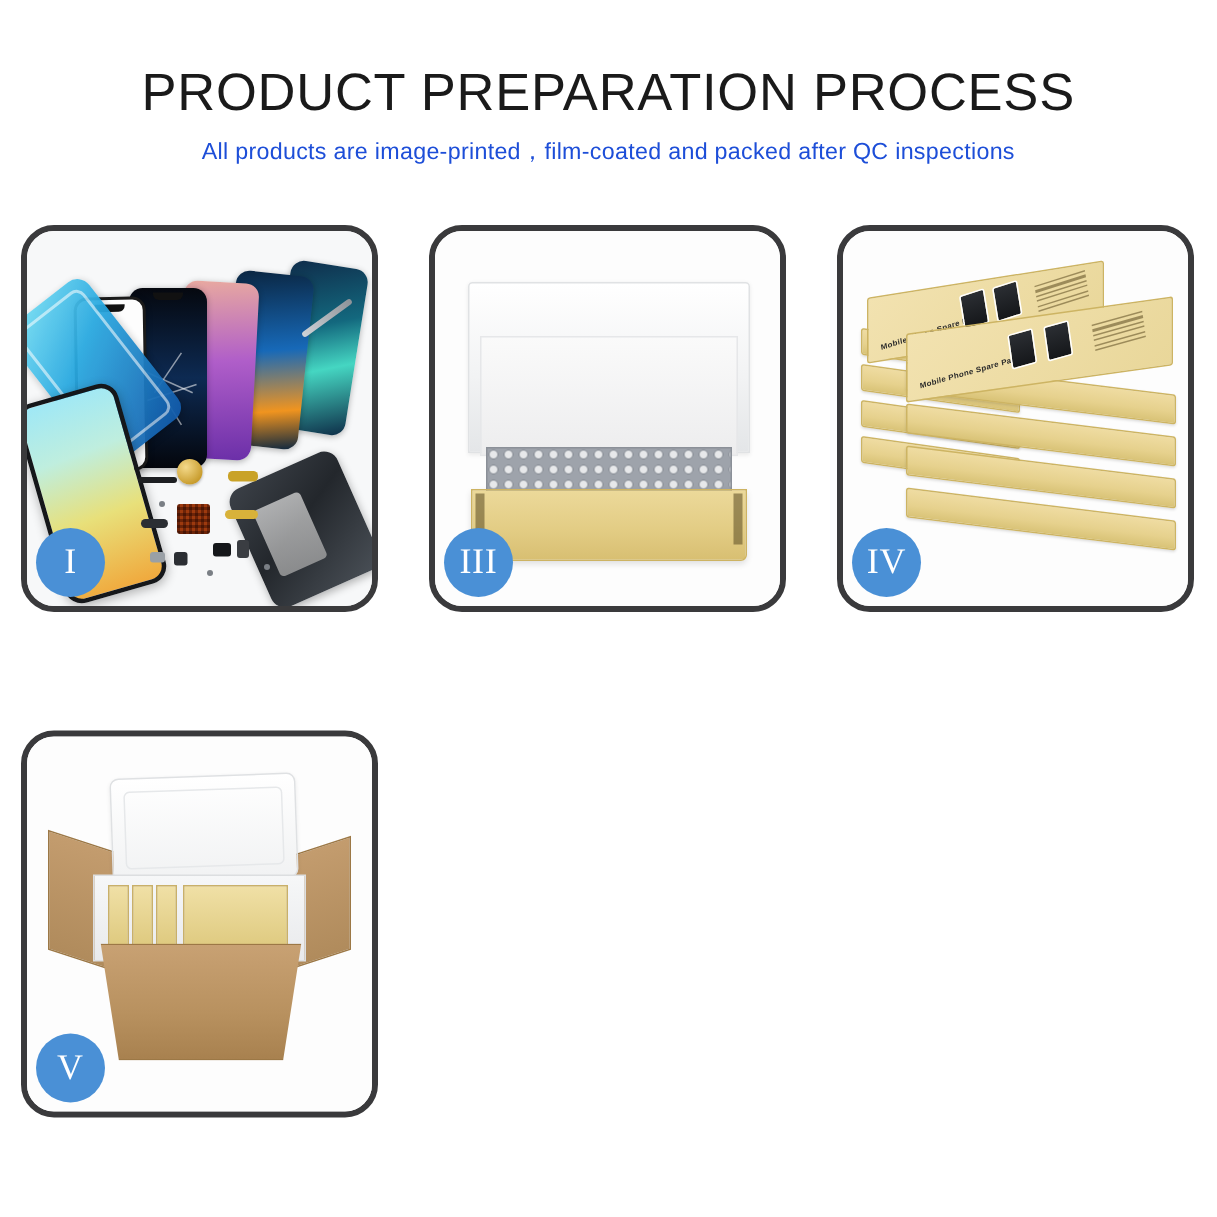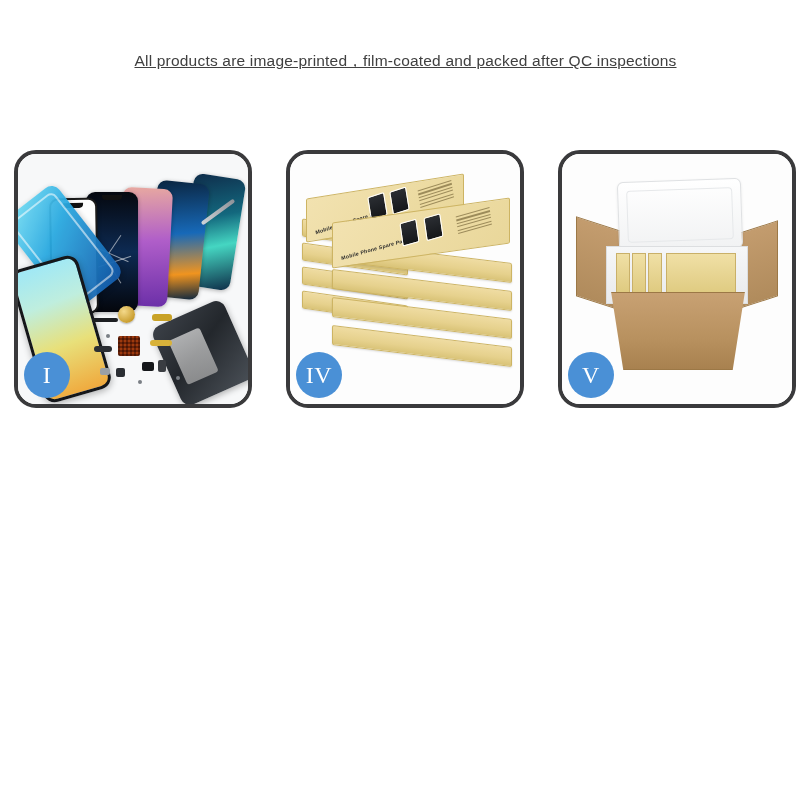--- a/index.html
+++ b/index.html
@@ -24,25 +24,24 @@
     font-size: 35px;
     font-weight: 400;
     letter-spacing: 0.5px;
     color: #1a1a1a;
     margin: 0;
     line-height: 1.15;
     font-family: "Liberation Sans", sans-serif;
   }
   .subtitle {
     font-size: 15.5px;
-    color: #404040;
+    color: #1d4ed8;
     margin: 9px 0 0 0;
     letter-spacing: 0.2px;
     font-weight: 400;
-    text-decoration: underline;
   }
 
   
   .grid {
     position: absolute;
     top: 150px;
     left: 14px;
     width: 783px;
     display: grid;
     grid-template-columns: repeat(3, 238px);
@@ -326,20 +325,21 @@
   }
   .c6-seam {
     position:absolute; left:38px; top:6px; width:150px; height:2px;
     background:rgba(120,92,58,0.45); transform:rotate(10deg);
   }
 </style>
 </head>
 <body>
 
 <div class="header">
+  <h1 class="title">PRODUCT PREPARATION PROCESS</h1>
   <p class="subtitle">All products are image-printed，film-coated and packed after QC inspections</p>
 </div>
 
 <div class="grid">
 
   <div class="panel">
     <div class="panel-stage">
       <div class="p1-bg"></div>
 
       <div class="scr scr-teal"></div>
@@ -375,20 +375,30 @@
         <div class="pt pt-scrw" style="left:46px; top:74px;"></div>
         <div class="pt pt-scrw" style="left:84px; top:70px;"></div>
         <div class="pt pt-scrw" style="left:14px; top:28px;"></div>
       </div>
 
       <div class="badge">I</div>
     </div>
   </div>
 
 
+  <div class="panel">
+    <div class="panel-stage">
+      <div class="p3-bg"></div>
+      <div class="box3-lid"></div>
+      <div class="box3-foam"></div>
+      <div class="box3-bubble"></div>
+      <div class="box3-base"></div>
+      <div class="badge">III</div>
+    </div>
+  </div>
 
   <div class="panel">
     <div class="panel-stage">
       <div class="p4-bg"></div>
       <div class="stack">
 
         <div class="sbox" style="left:0px;  top:48px;  width:104px; height:16px; transform:skewY(8deg);"></div>
         <div class="sbox" style="left:0px;  top:72px;  width:104px; height:16px; transform:skewY(8deg);"></div>
         <div class="sbox" style="left:0px;  top:96px;  width:104px; height:16px; transform:skewY(8deg);"></div>
         <div class="sbox" style="left:0px;  top:120px; width:104px; height:16px; transform:skewY(8deg);"></div>

